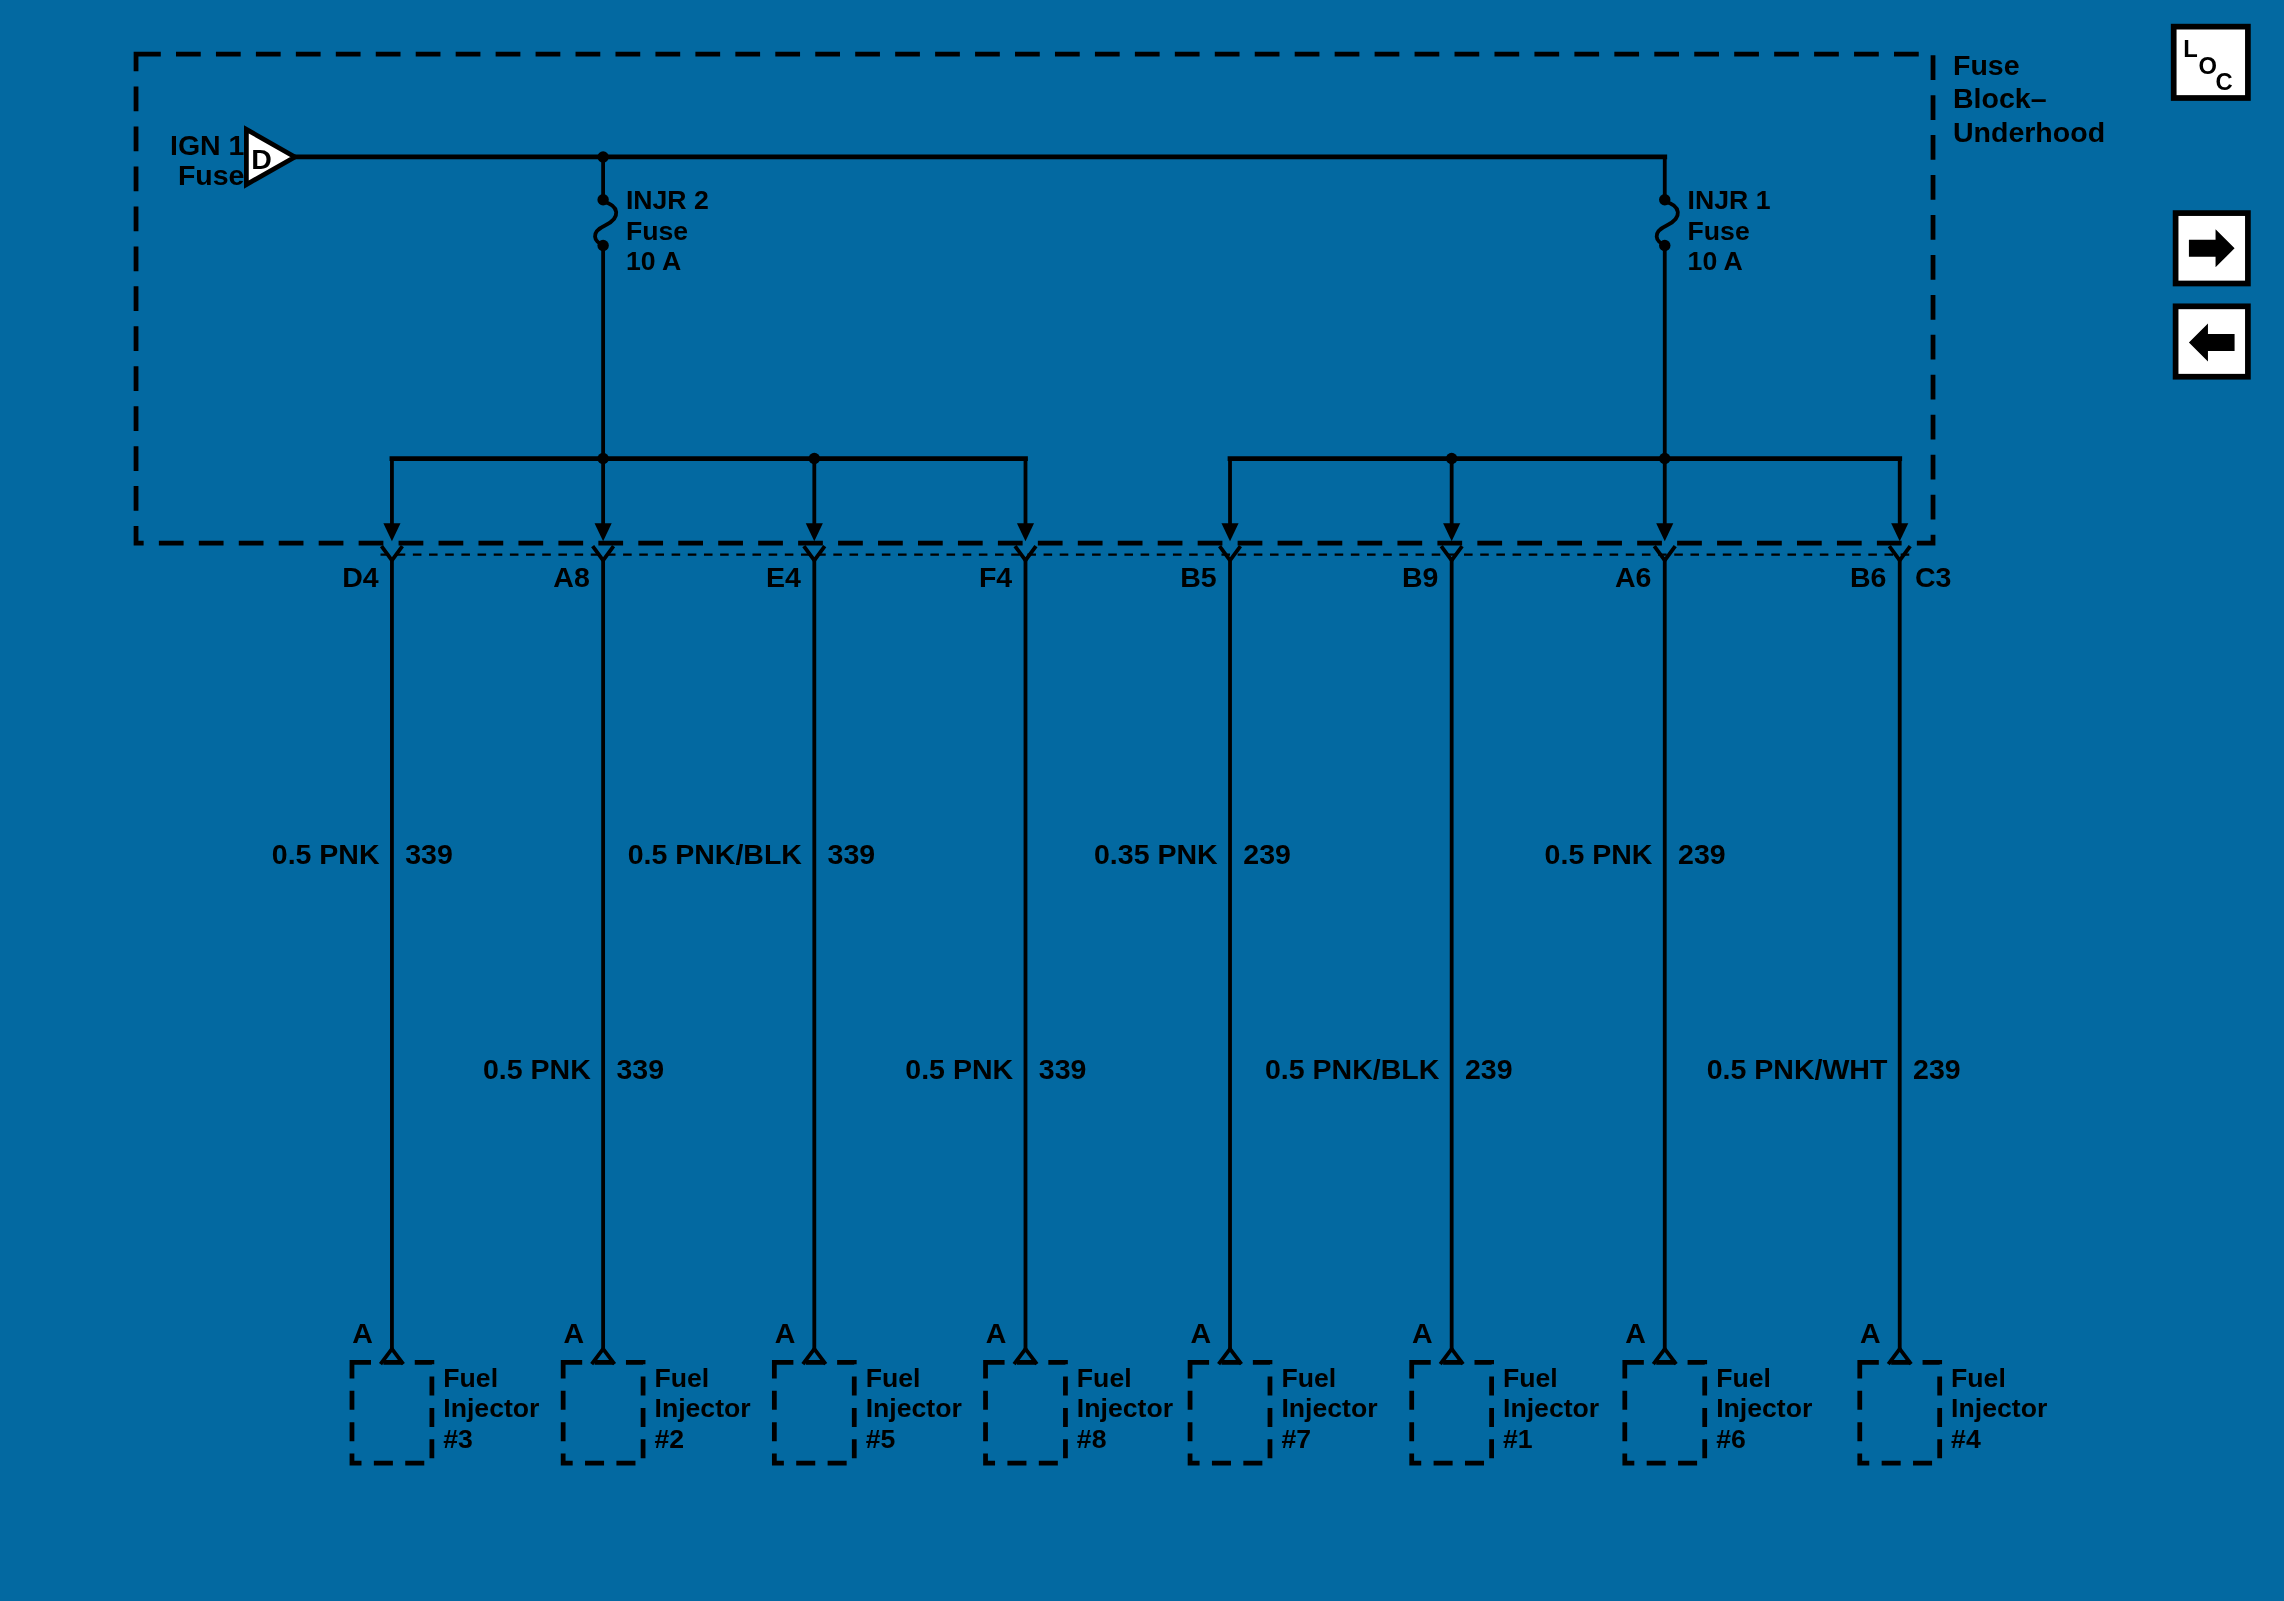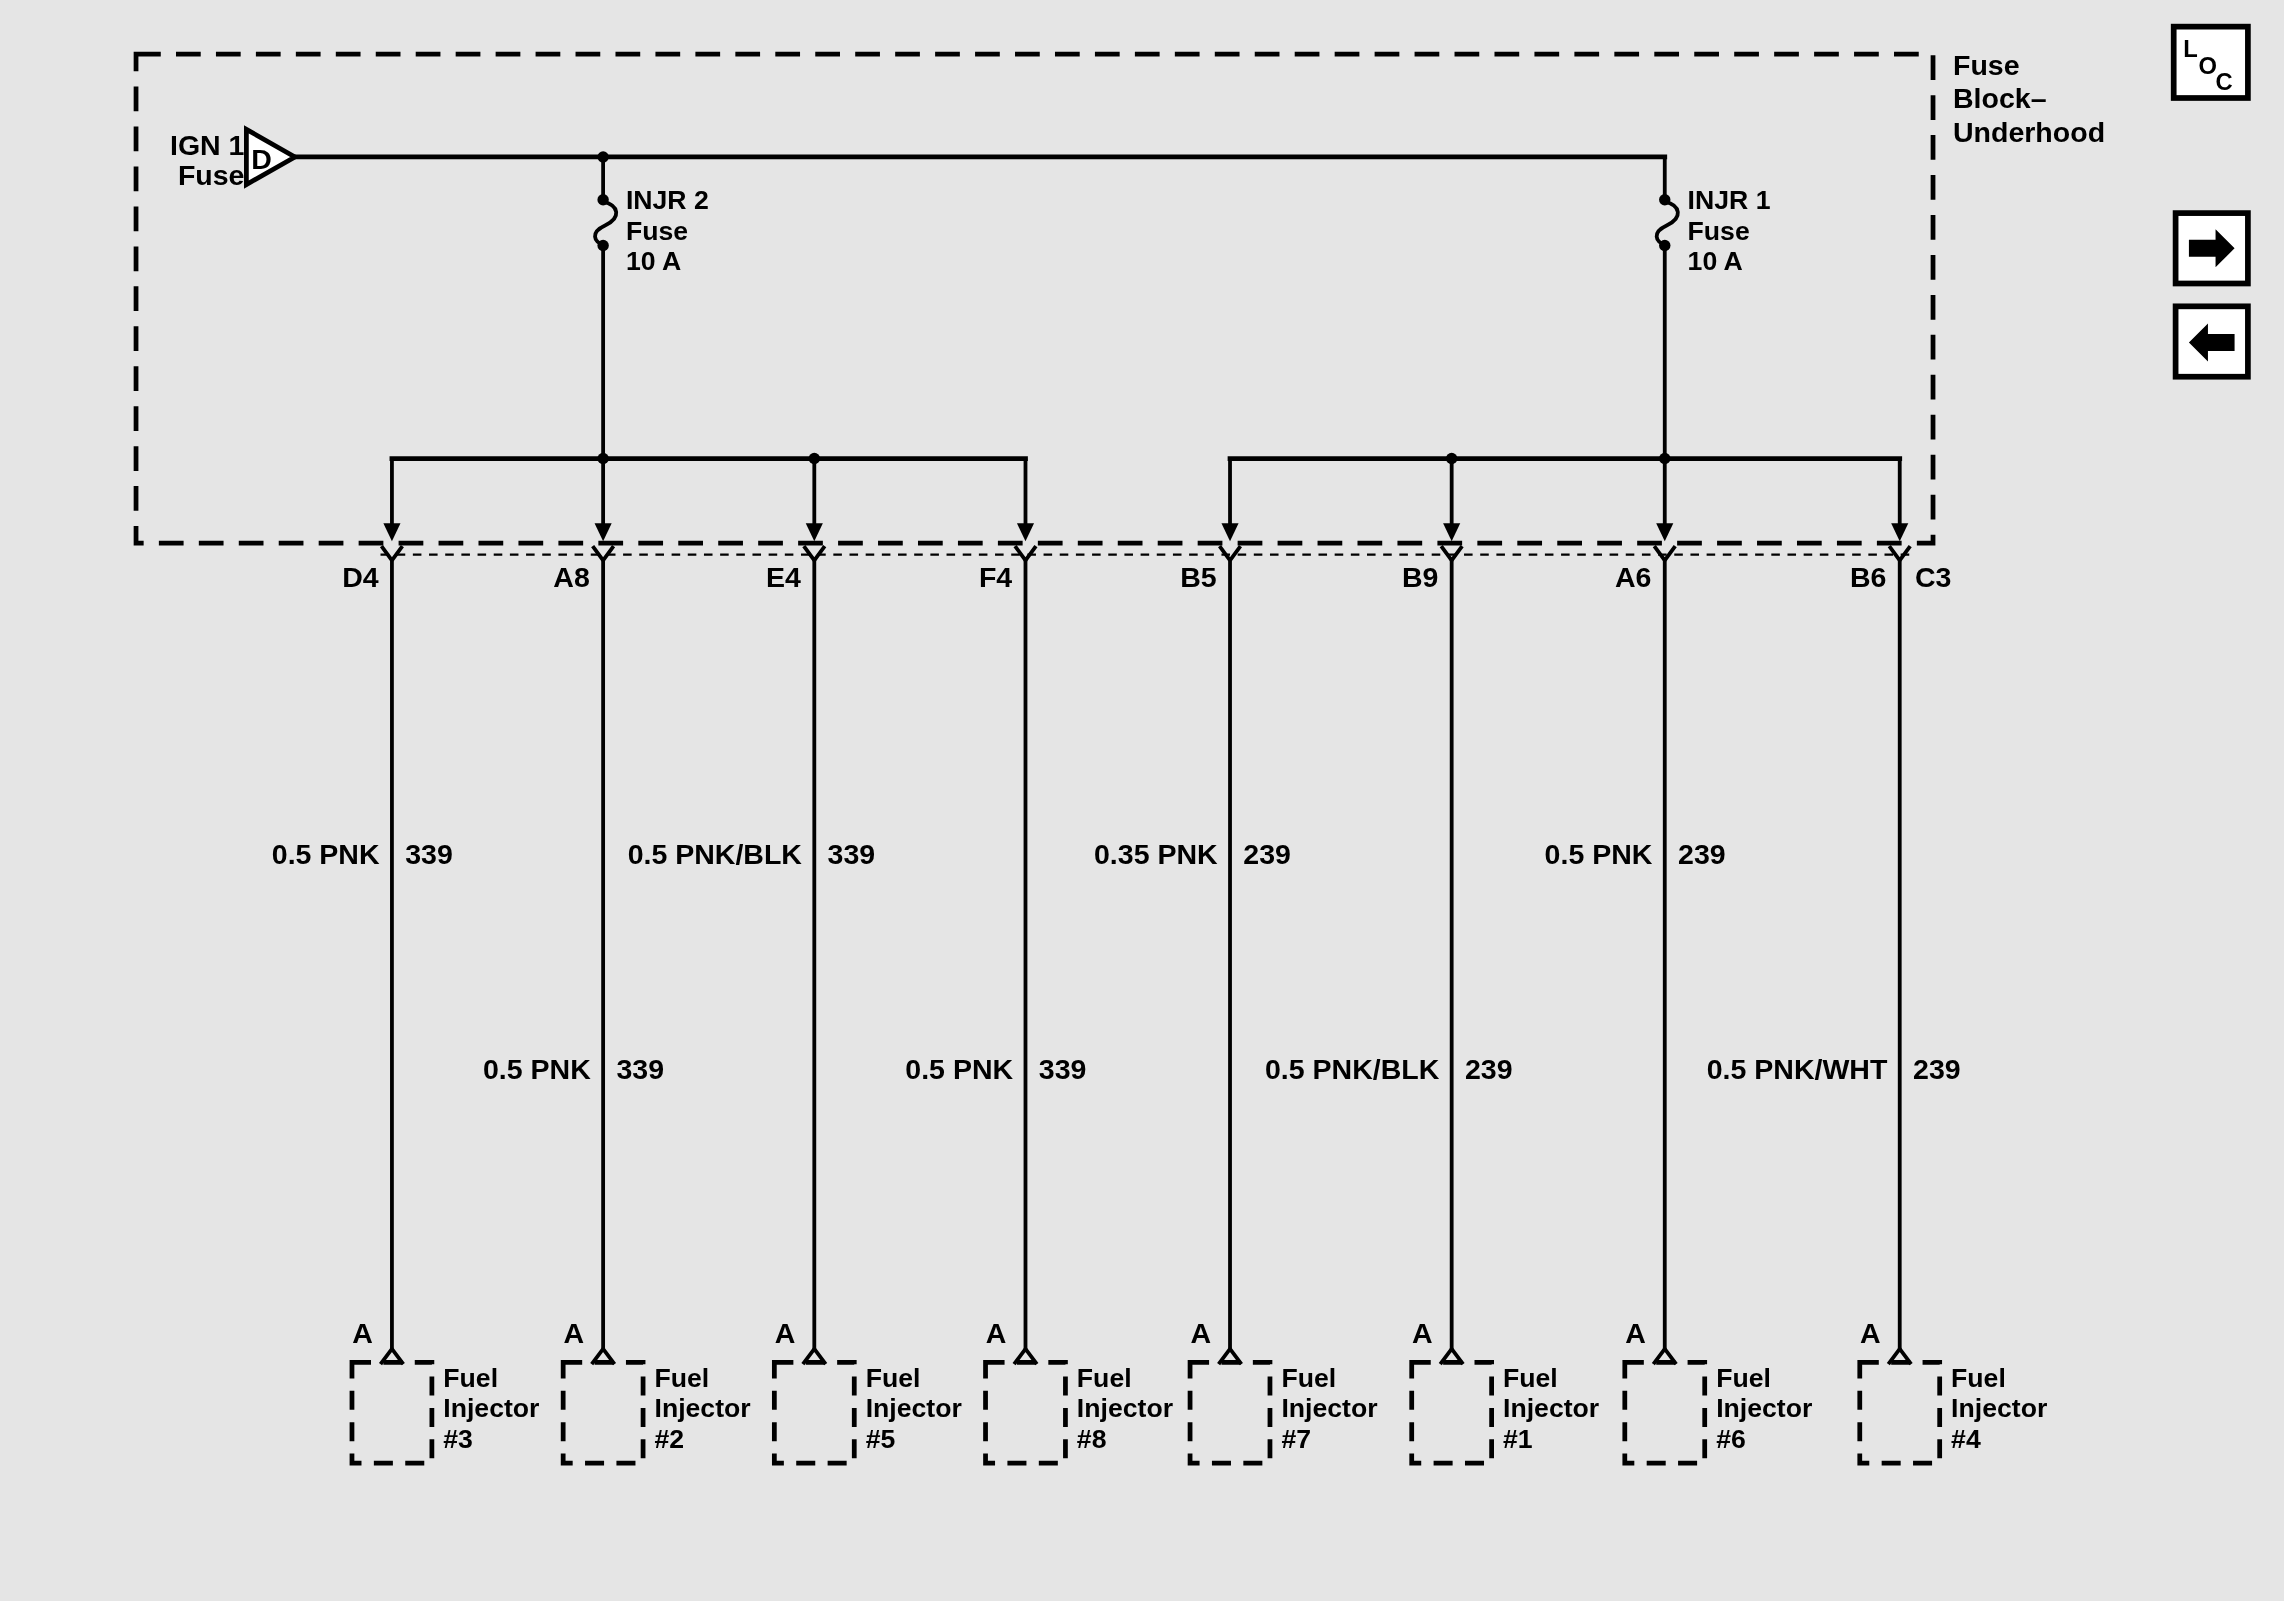--- a/index.html
+++ b/index.html
@@ -1,16 +1,16 @@
 <!DOCTYPE html>
 <html style="font-size:15px"><head>
 <meta charset="utf-8">
 <style>
   html,body{margin:0;padding:0;background:#ffffff;}
-  .stage{position:relative;width:2285px;height:1602px;background:#e5e5e5;overflow:hidden;}
+  .stage{position:relative;width:2285px;height:1602px;background:#0369a1;overflow:hidden;}
   svg{display:block;}
   .w{stroke:#000;stroke-width:4;fill:none;}
   .w5{stroke:#000;stroke-width:5;fill:none;stroke-linecap:square;}
   .dashbig{stroke:#000;stroke-width:5;fill:none;stroke-dasharray:26 16;}
   .dashbox{stroke:#000;stroke-width:5;fill:none;stroke-dasharray:20 13;}
   .dashthin{stroke:#000;stroke-width:2.5;fill:none;stroke-dasharray:9 8;}
   .dot{fill:#000;stroke:none;}
   .fill{fill:#000;stroke:none;}
   .tri{fill:#fff;stroke:#000;stroke-width:5;stroke-linejoin:miter;}
   .navbox{fill:#fff;stroke:#000;stroke-width:6;}

